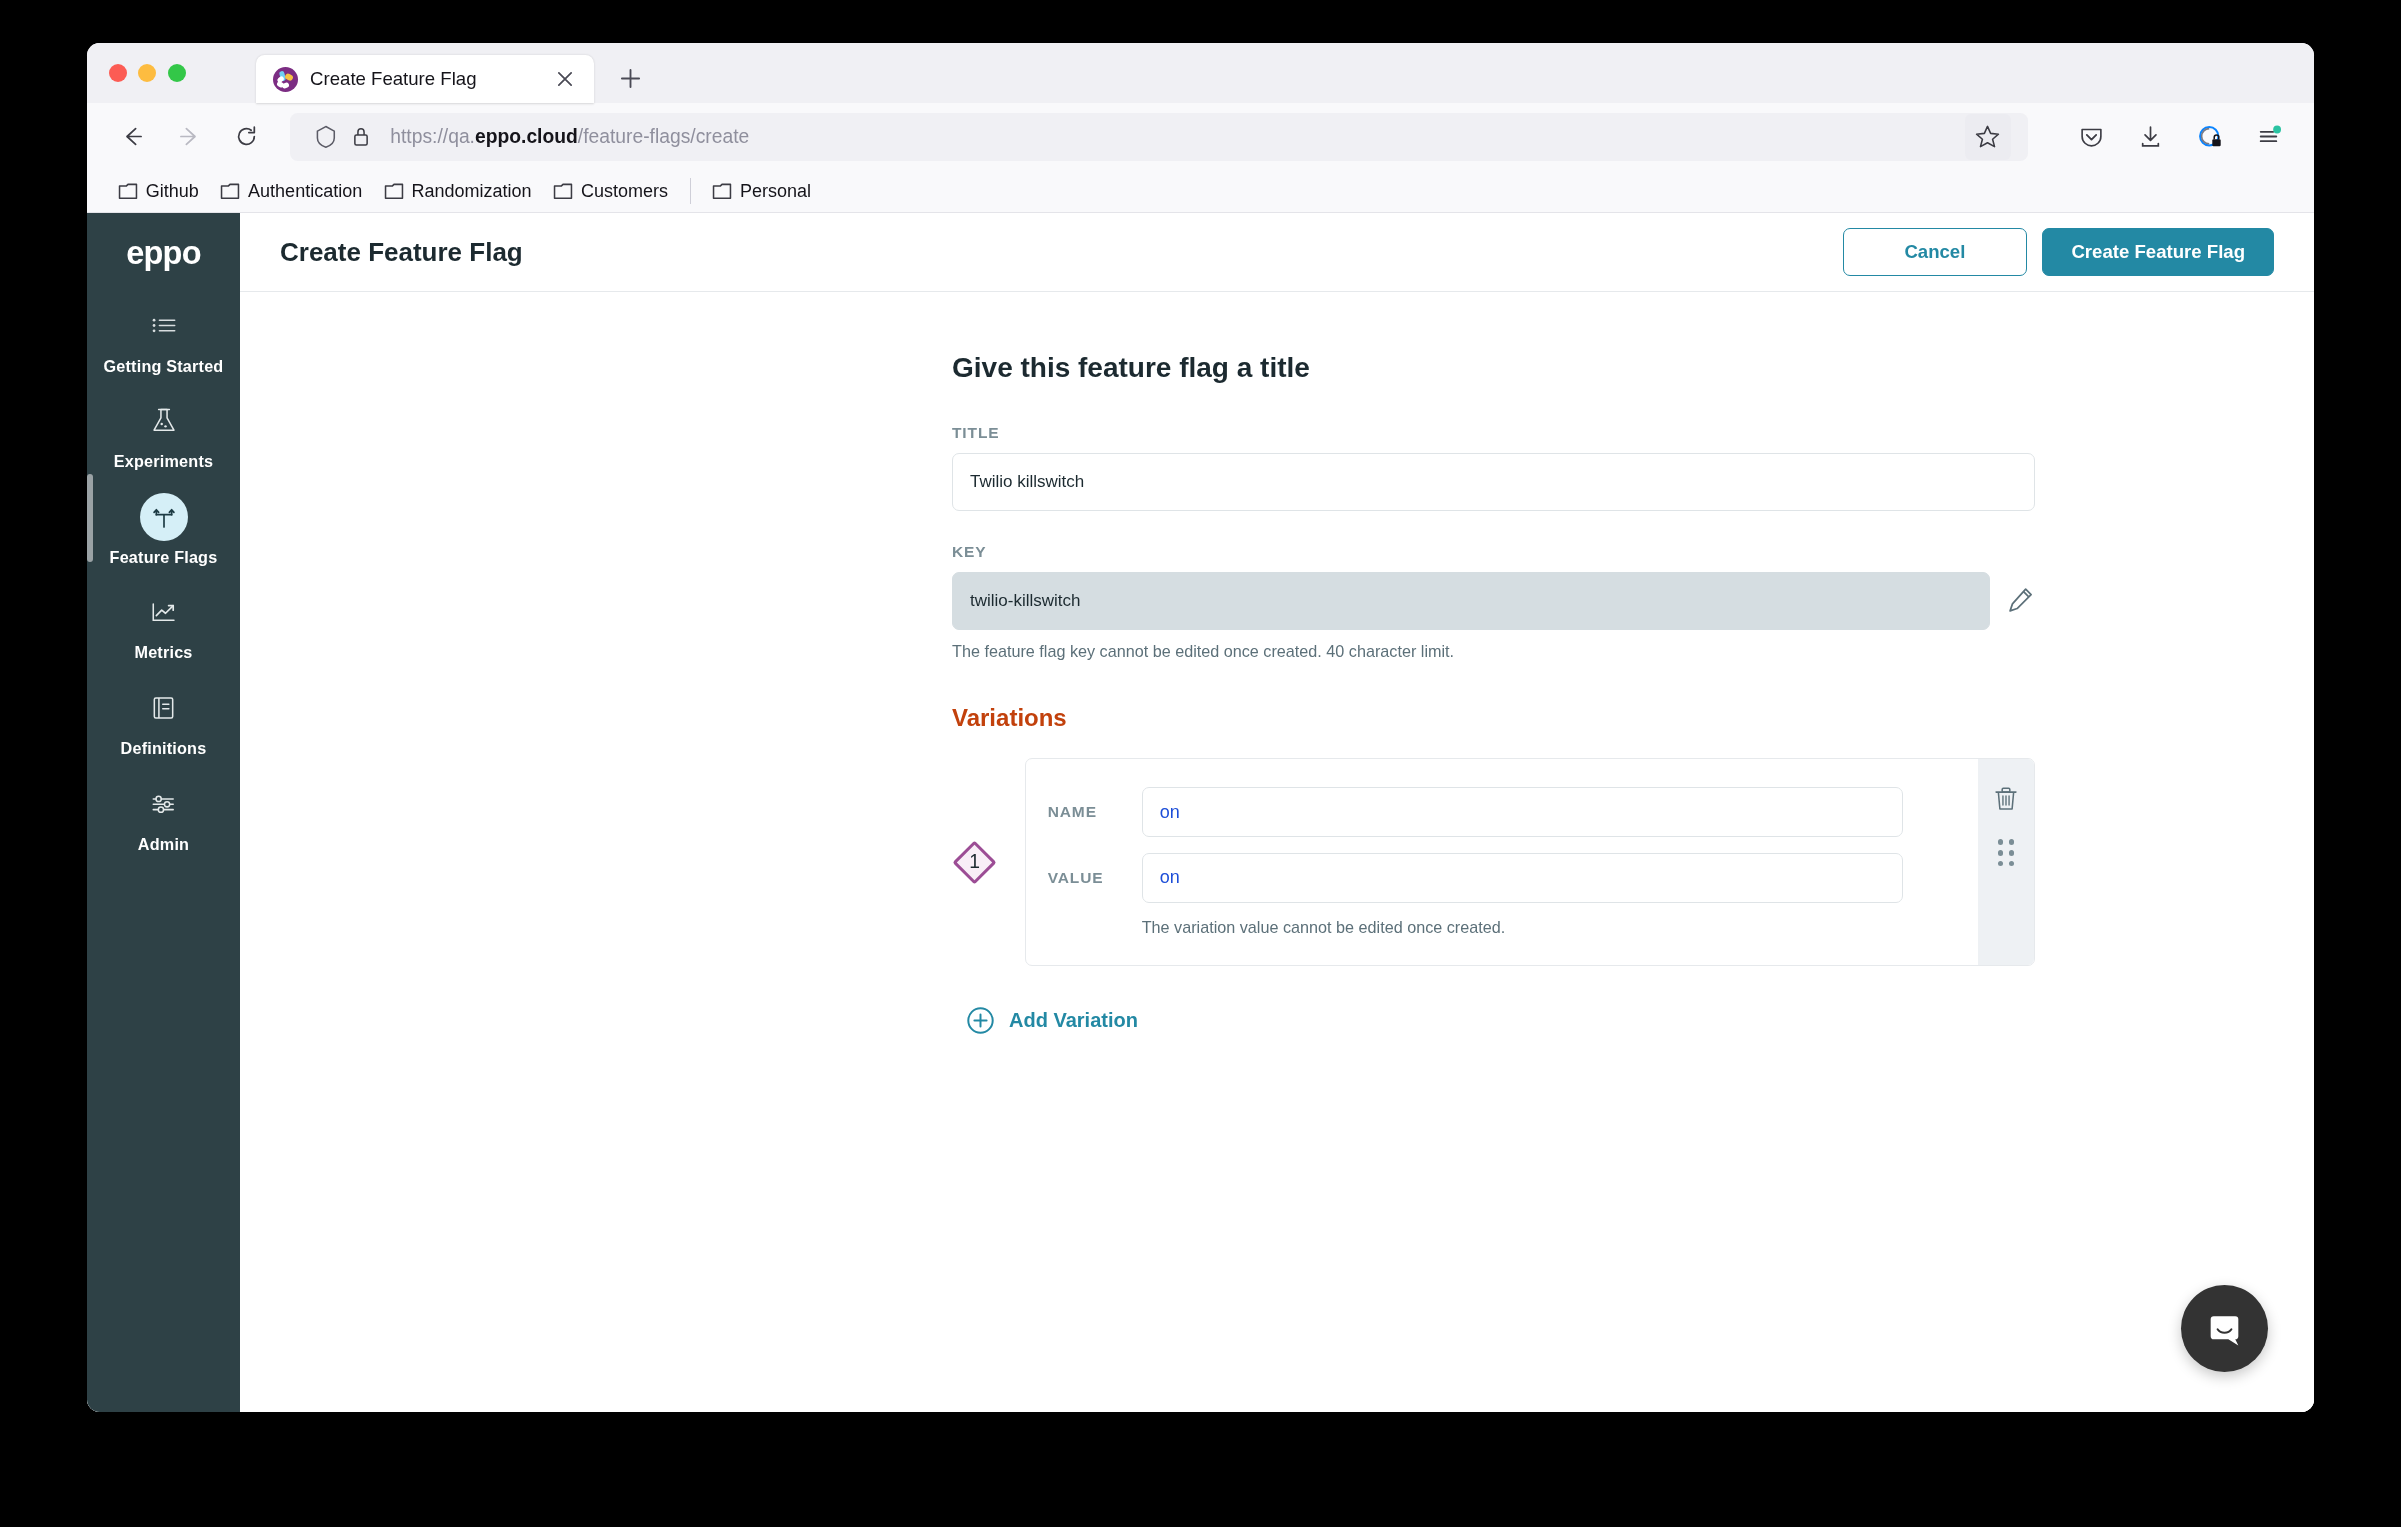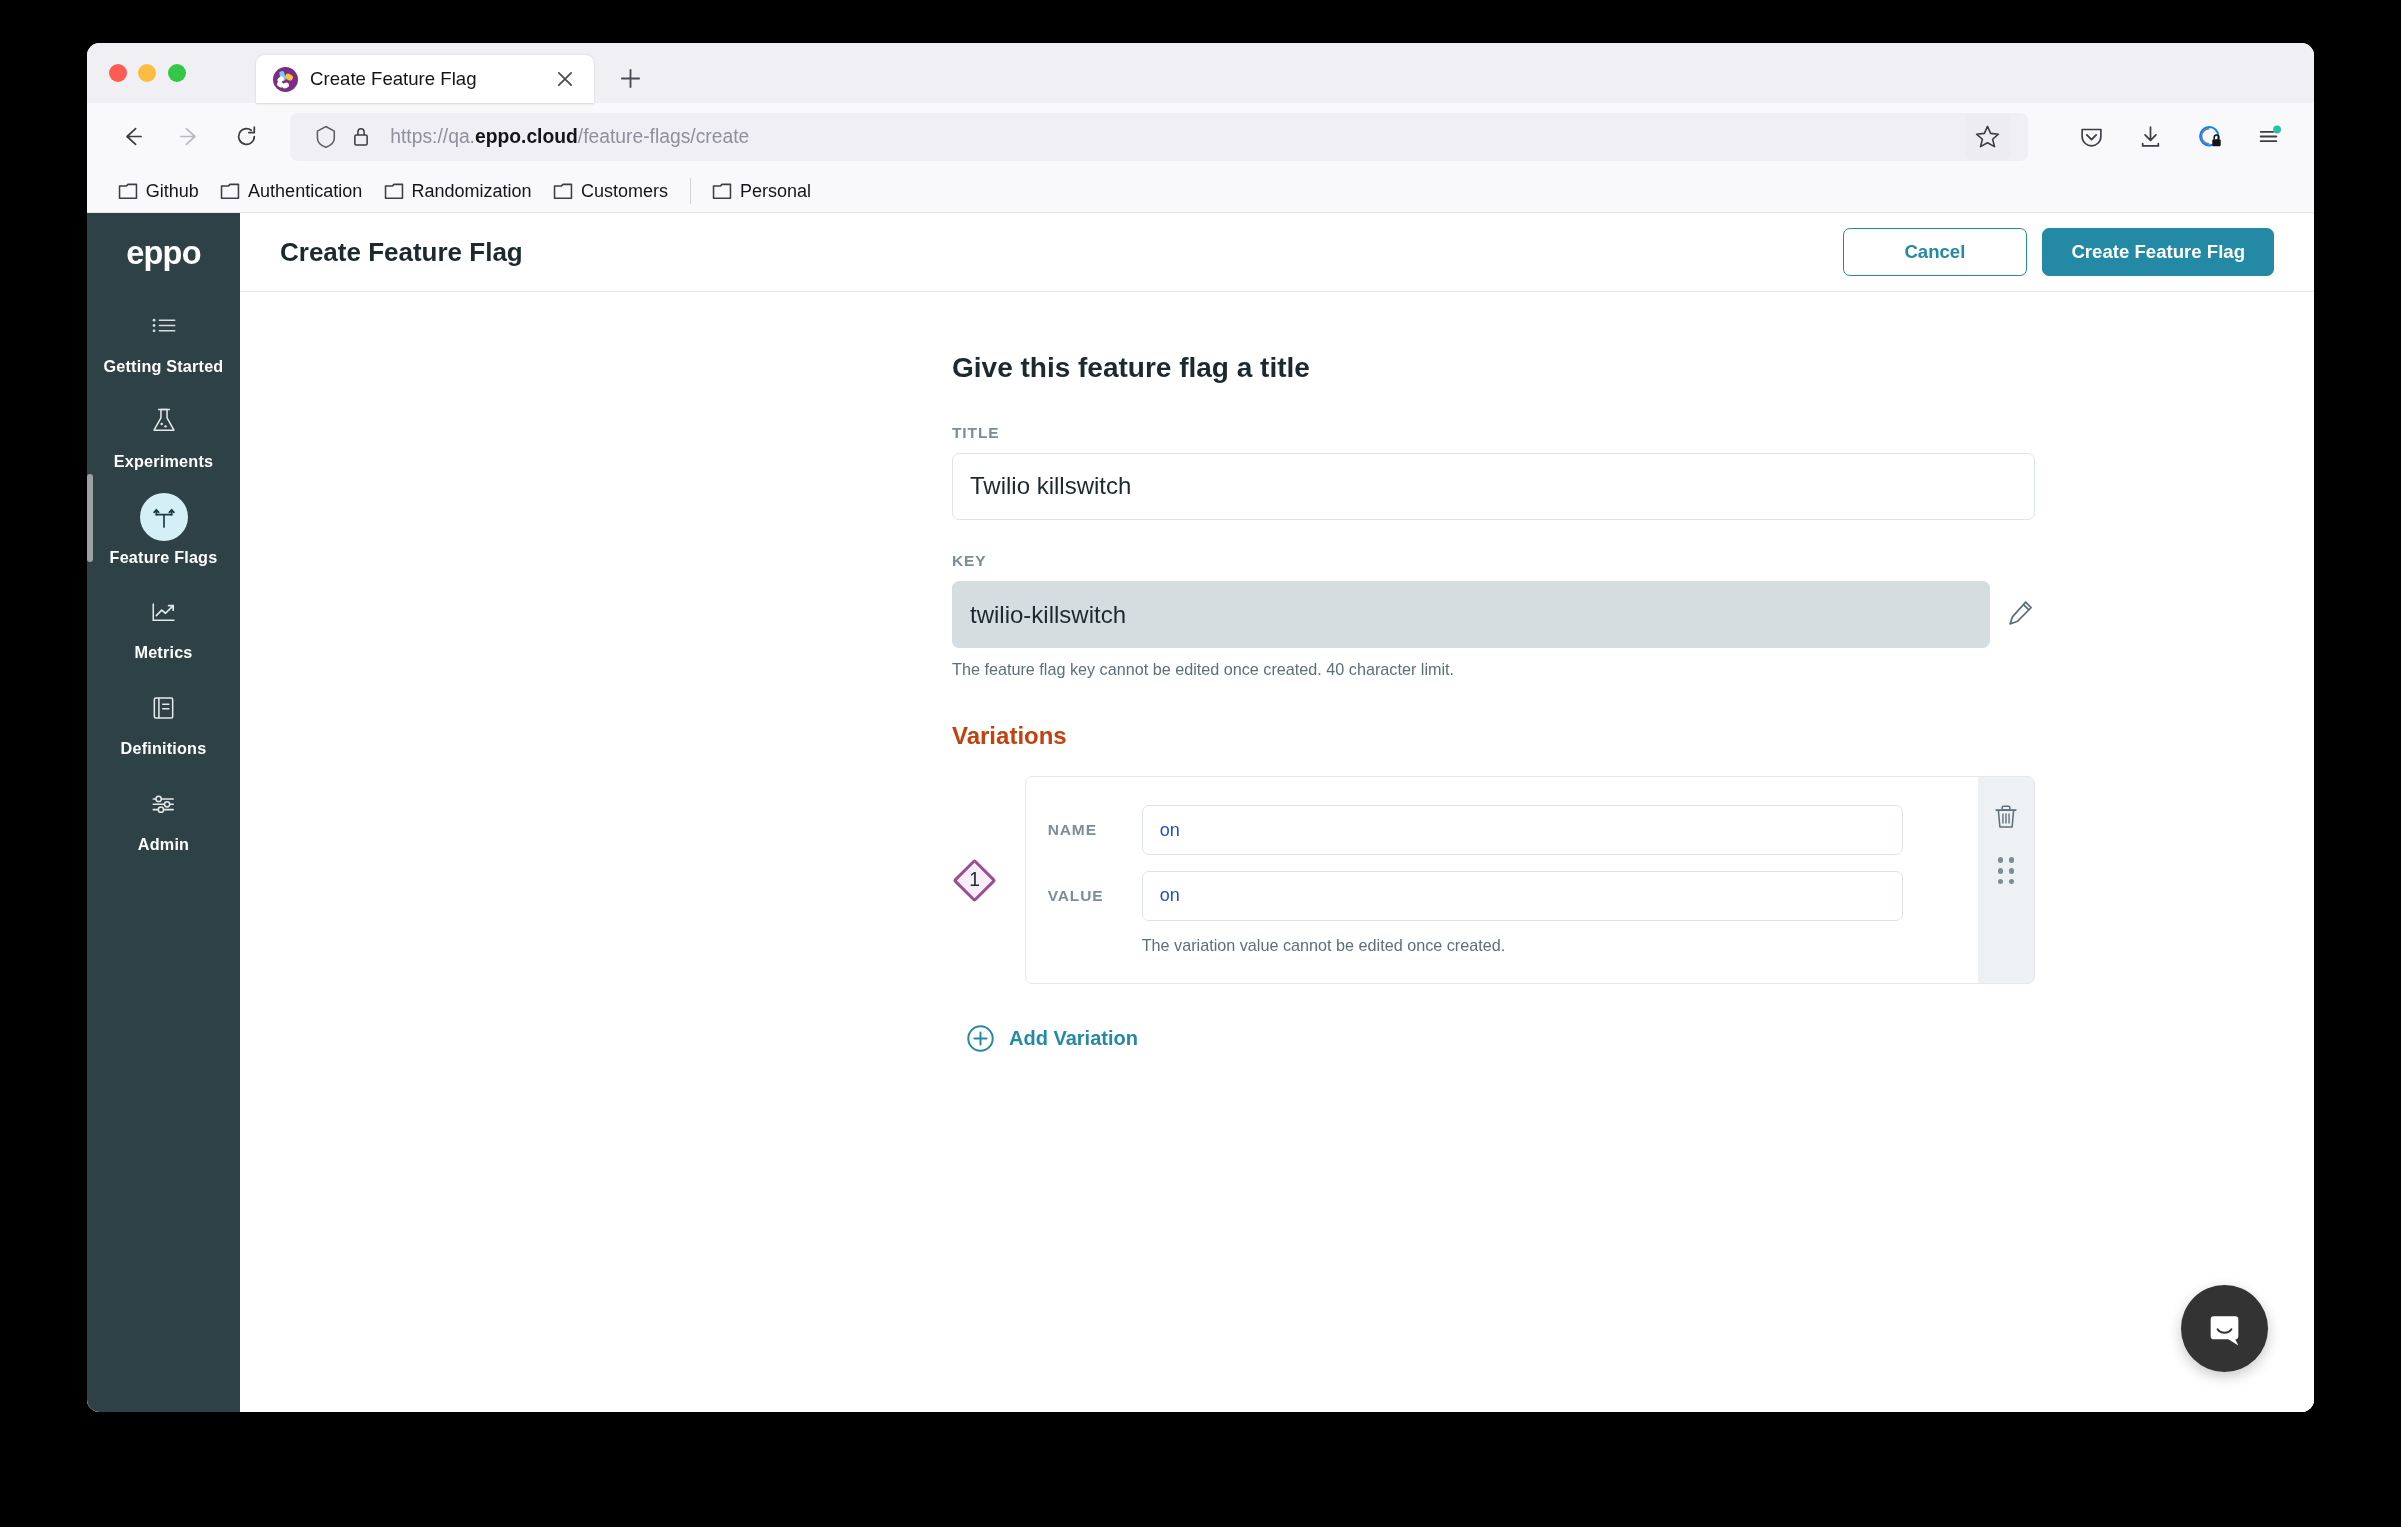--- a/index.html
+++ b/index.html
@@ -332,25 +332,25 @@
   }
   .field-label {
     font-size: 15.5px;
     font-weight: 600;
     color: #7b8e96;
     letter-spacing: 0.9px;
     margin-bottom: 10.8px;
   }
   .text-input {
     width: 1083px;
-    height: 67px;
+    height: 58px;
     border: 1.5px solid #dfe4e7;
     border-radius: 7px;
     background: #ffffff;
-    font-size: 24px;
+    font-size: 17px;
     color: #1c2a30;
     padding: 0 17px;
     font-family: "Liberation Sans", sans-serif;
     display: flex;
     align-items: center;
   }
   .text-input.disabled {
     background: #d5dde1;
     border-color: #d5dde1;
     color: #1c2a30;

